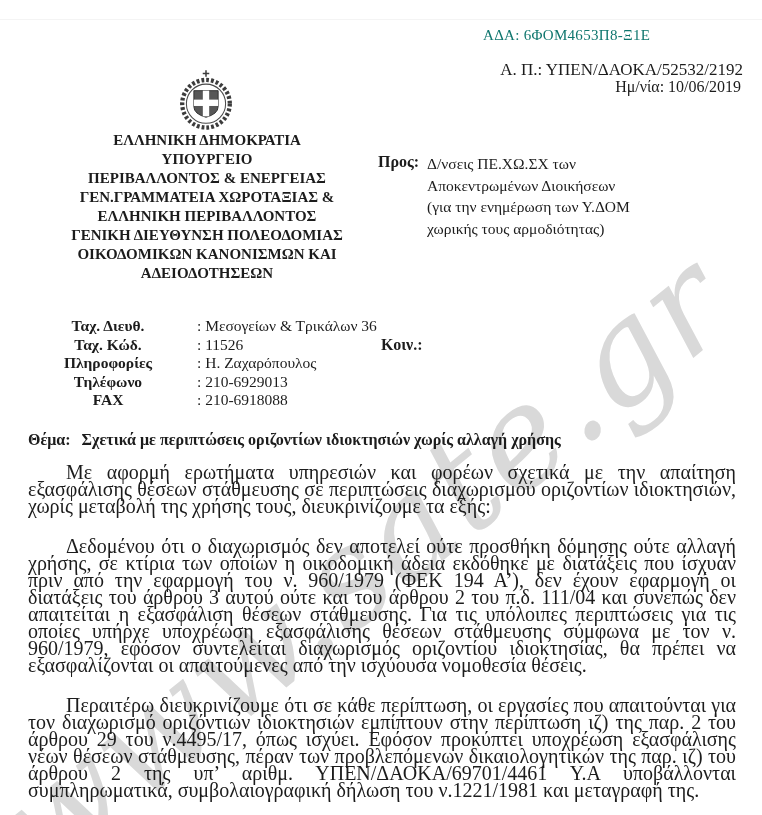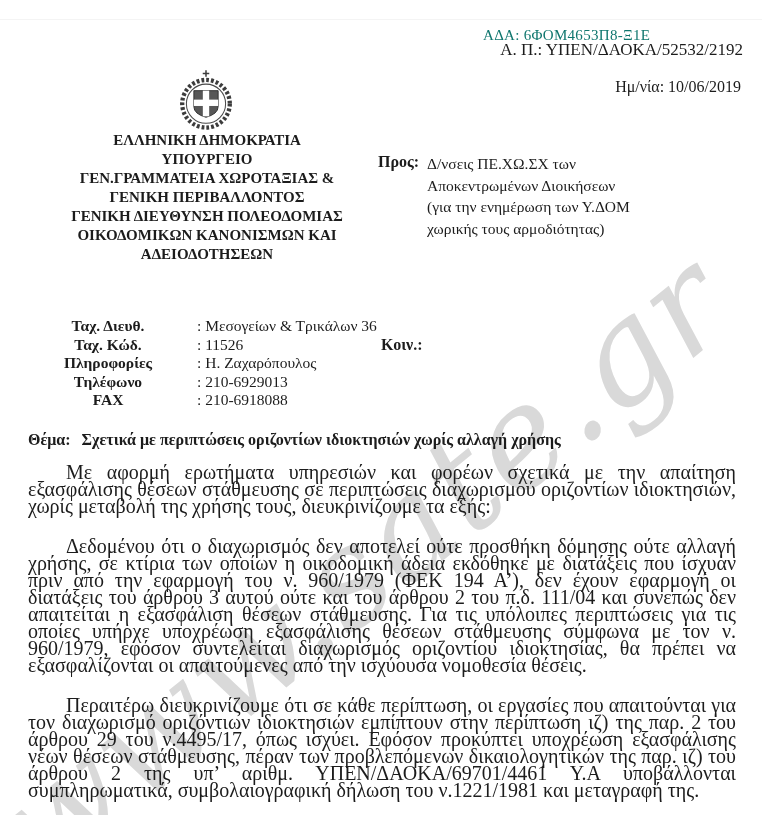--- a/index.html
+++ b/index.html
@@ -27,21 +27,21 @@
     white-space:nowrap;
     user-select:none;
   }
   
   .ada-line{
     position:absolute;top:27px;left:483px;
     font-family:Liberation Serif, serif;
     font-size:15px;color:#0f766e;letter-spacing:.3px;white-space:nowrap;
   }
   .protocol-line{
-    position:absolute;top:40px;right:19px;
+    position:absolute;top:60px;right:19px;
     font-size:17px;white-space:nowrap;
   }
   .date-line{
     position:absolute;top:78px;right:21px;
     font-size:16px;white-space:nowrap;
   }
   
   .emblem{position:absolute;top:69px;left:178px;width:56px;height:62px;}
   
   .ministry{
@@ -108,22 +108,23 @@
       <circle cx="30" cy="37" r="21" fill="none" stroke="#4a4a4a" stroke-width="1.1"></circle>
       <path d="M17 23 h26 v17 q0 8 -13 11.5 q-13 -3.5 -13 -11.5 Z" fill="#575757" stroke="#2c2c2c" stroke-width="1"></path>
       <rect x="26.6" y="23" width="6.8" height="27.5" fill="#ffffff"></rect>
       <rect x="17" y="32.6" width="26" height="6.8" fill="#ffffff"></rect>
     </svg>
   </div>
 
   <div class="ministry">
     <div>ΕΛΛΗΝΙΚΗ ΔΗΜΟΚΡΑΤΙΑ</div>
     <div>ΥΠΟΥΡΓΕΙΟ</div>
+    <div>ΠΕΡΙΒΑΛΛΟΝΤΟΣ &amp; ΕΝΕΡΓΕΙΑΣ</div>
     <div>ΓΕΝ.ΓΡΑΜΜΑΤΕΙΑ ΧΩΡΟΤΑΞΙΑΣ &amp;</div>
-    <div>ΓΕΝΙΚΗ ΠΕΡΙΒΑΛΛΟΝΤΟΣ</div>
+    <div>ΕΛΛΗΝΙΚΗ ΠΕΡΙΒΑΛΛΟΝΤΟΣ</div>
     <div>ΓΕΝΙΚΗ ΔΙΕΥΘΥΝΣΗ ΠΟΛΕΟΔΟΜΙΑΣ</div>
     <div>ΟΙΚΟΔΟΜΙΚΩΝ ΚΑΝΟΝΙΣΜΩΝ ΚΑΙ</div>
     <div>ΑΔΕΙΟΔΟΤΗΣΕΩΝ</div>
   </div>
 
   <div class="contact">
     <div class="contact-row">
       <span class="contact-label">Ταχ. Διευθ.</span>
       <span class="contact-value">: Μεσογείων &amp; Τρικάλων 36</span>
     </div>

